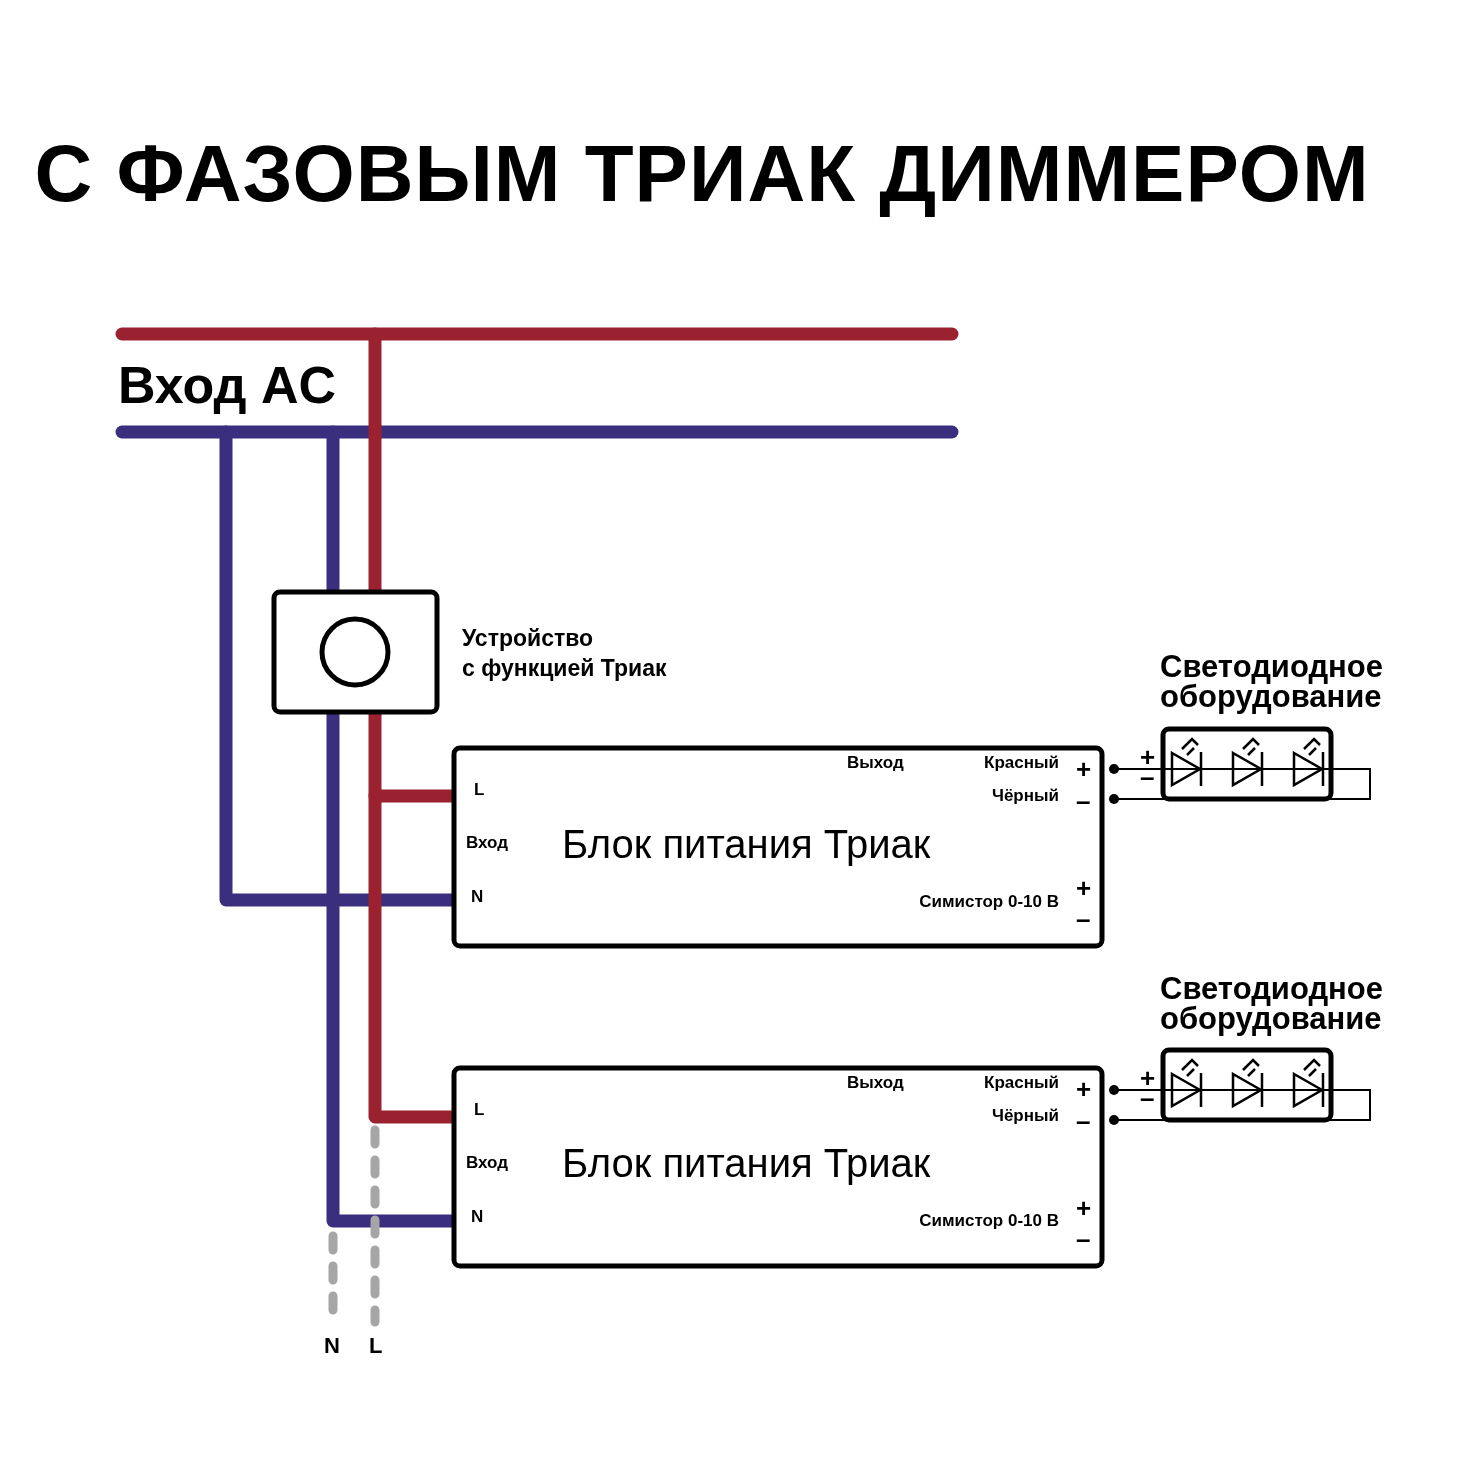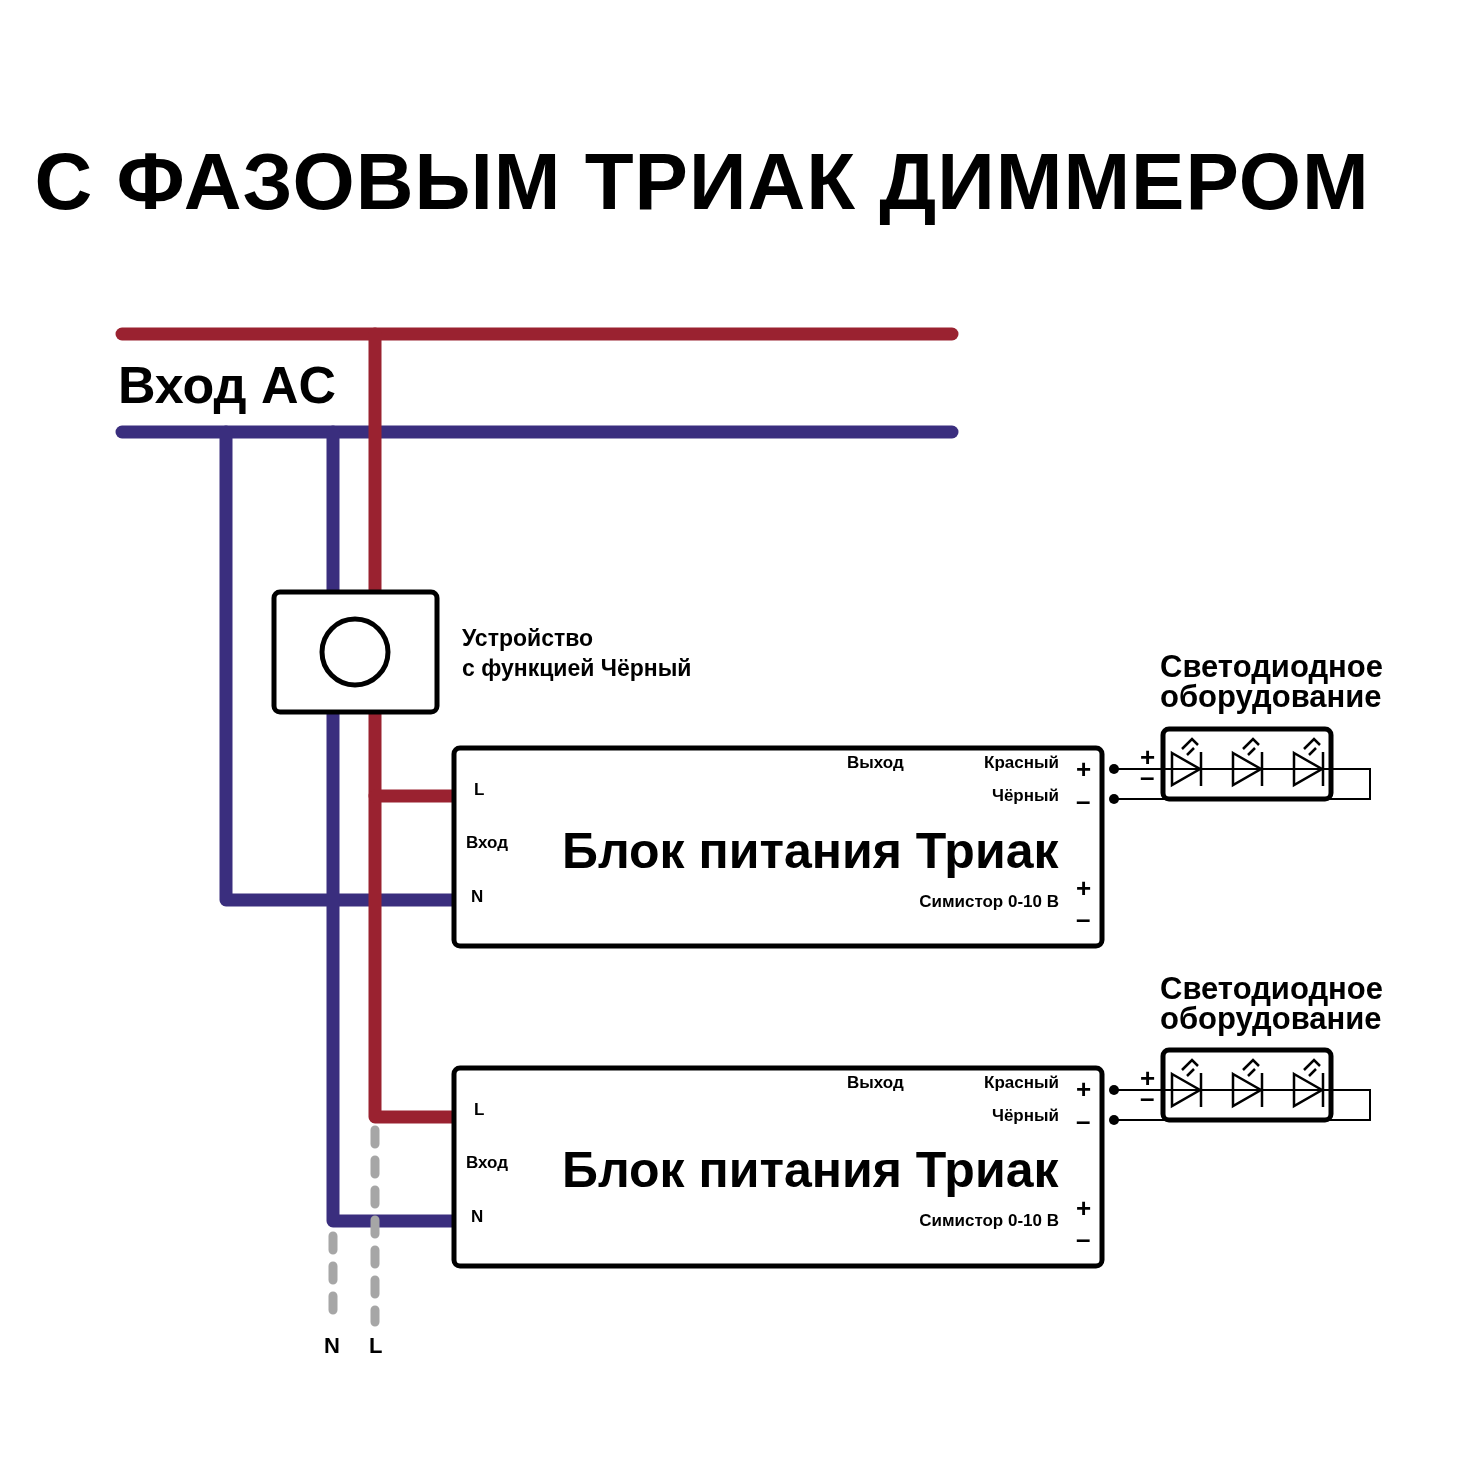--- a/index.html
+++ b/index.html
@@ -1,24 +1,24 @@
 <!DOCTYPE html>
 <html><head>
 <meta charset="utf-8">
 <style>
   html, body { margin: 0; padding: 0; background: #ffffff; }
   body { width: 1476px; height: 1476px; position: relative; overflow: hidden; font-family: "Liberation Sans", "DejaVu Sans", sans-serif; color: #000; }
   svg { position: absolute; left: 0; top: 0; }
   .t { position: absolute; white-space: nowrap; color: #000; }
-  .title { left: 0; width: 1404px; top: 128px; text-align: center; font-size: 80px; font-weight: 700; letter-spacing: 1px; margin-top: 8px; }
+  .title { left: 0; width: 1404px; top: 128px; text-align: center; font-size: 80px; font-weight: 700; letter-spacing: 1px; }
   .ac-label { left: 118px; top: 355px; font-size: 52px; font-weight: 700; }
   .dev-label { left: 462px; top: 623px; font-size: 23px; font-weight: 700; line-height: 30px; }
   .led-label { left: 1160px; font-size: 31px; font-weight: 700; line-height: 30px; }
   .sm { font-size: 17px; font-weight: 700; }
-  .big { font-size: 50px; font-weight: 700; }
+  .big { font-size: 40px; font-weight: 400; }
   .pm { font-size: 26px; font-weight: 700; }
   .nl { font-size: 22px; font-weight: 700; }
 </style>
 </head>
 <body>
 
 <svg width="1476" height="1476" viewBox="0 0 1476 1476">
 
   <g stroke="#3a2e7e" stroke-width="13" fill="none" stroke-linecap="round" stroke-linejoin="round">
     <line x1="122" y1="432" x2="952" y2="432"></line>
@@ -94,21 +94,21 @@
           <line x1="1309" y1="1076" x2="1316" y2="1069" stroke="#000" stroke-width="2.5"></line>
         </g>
       </g>
     </g>
 </svg>
 
 <div class="t title">С ФАЗОВЫМ ТРИАК ДИММЕРОМ</div>
 <div class="t ac-label">Вход AC</div>
 <div class="t dev-label">
   <div>Устройство</div>
-  <div>с функцией Чёрный</div>
+  <div>с функцией Триак</div>
 </div>
 
 <div class="t led-label" style="top:652px">
   <div>Светодиодное</div>
   <div>оборудование</div>
 </div>
 <div class="t led-label" style="top:974px">
   <div>Светодиодное</div>
   <div>оборудование</div>
 </div>

